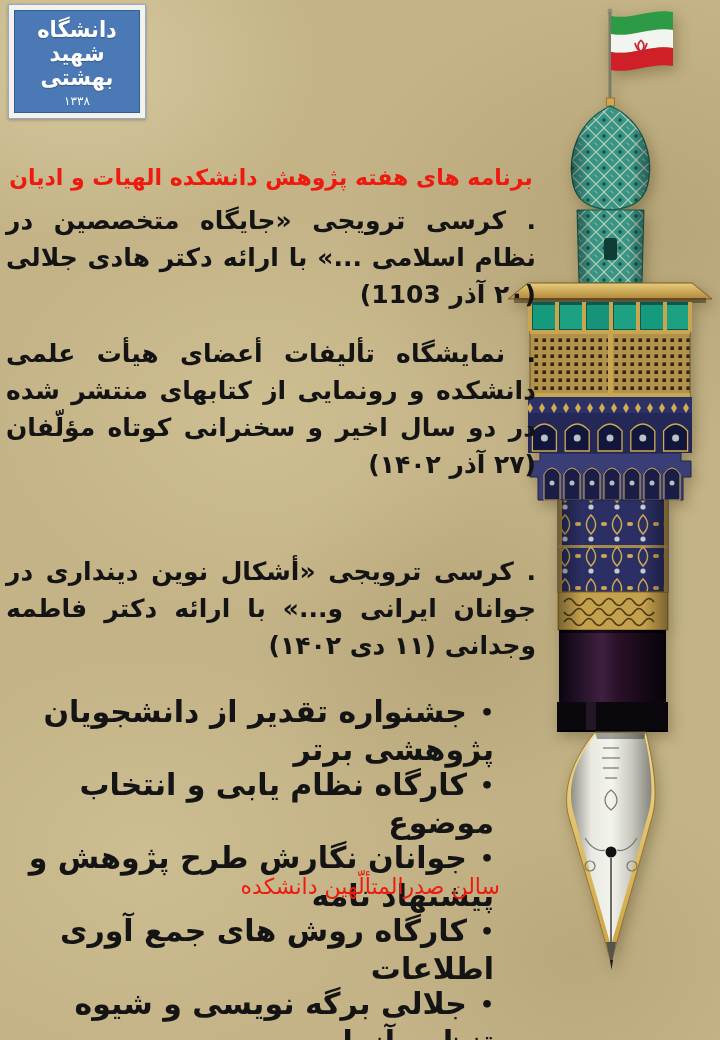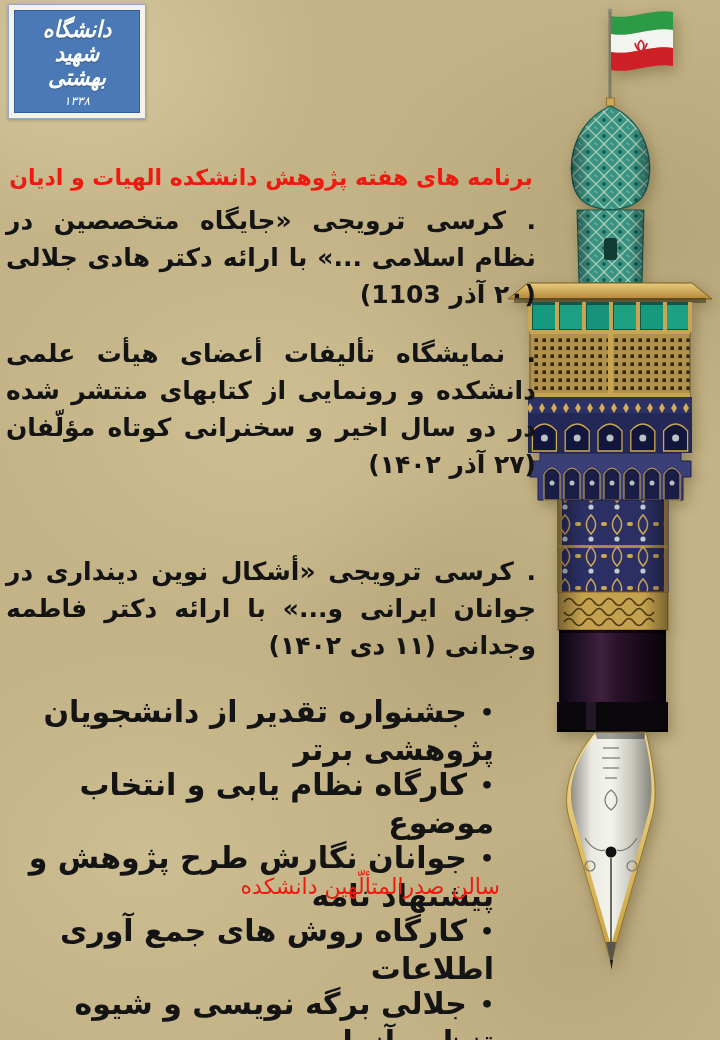--- a/index.html
+++ b/index.html
@@ -13,21 +13,20 @@
       radial-gradient(380px 300px at 35% 40%, rgba(255,242,205,.18), rgba(255,242,205,0) 70%),
       radial-gradient(300px 260px at 65% 62%, rgba(118,100,58,.16),  rgba(118,100,58,0) 72%),
       radial-gradient(360px 300px at 20% 82%, rgba(255,244,210,.16), rgba(255,244,210,0) 70%),
       radial-gradient(280px 240px at 80% 92%, rgba(120,102,60,.14),  rgba(120,102,60,0) 70%);
   }
   
   .logo{
     position:absolute;left:8px;top:4px;width:138px;height:115px;
     background:#f3f2ec;border:1px solid #93a9c6;box-sizing:border-box;padding:5px;
     box-shadow:0 1px 3px rgba(40,30,10,.3);
-    font-style:italic;
   }
   .logo-inner{
     width:100%;height:100%;background:#4a79b5;border:1px solid #335d95;box-sizing:border-box;
     color:#fff;direction:rtl;display:flex;flex-direction:column;align-items:center;justify-content:center;
   }
   .logo-word{font-weight:bold;font-size:21px;line-height:24px;transform:scaleY(1.08);text-shadow:0 1px 1px rgba(0,0,0,.25);}
   .logo-year{font-size:12px;line-height:12px;margin-top:6px;letter-spacing:2px;}
   
   .content{
     position:absolute;top:158px;left:6px;width:530px;

